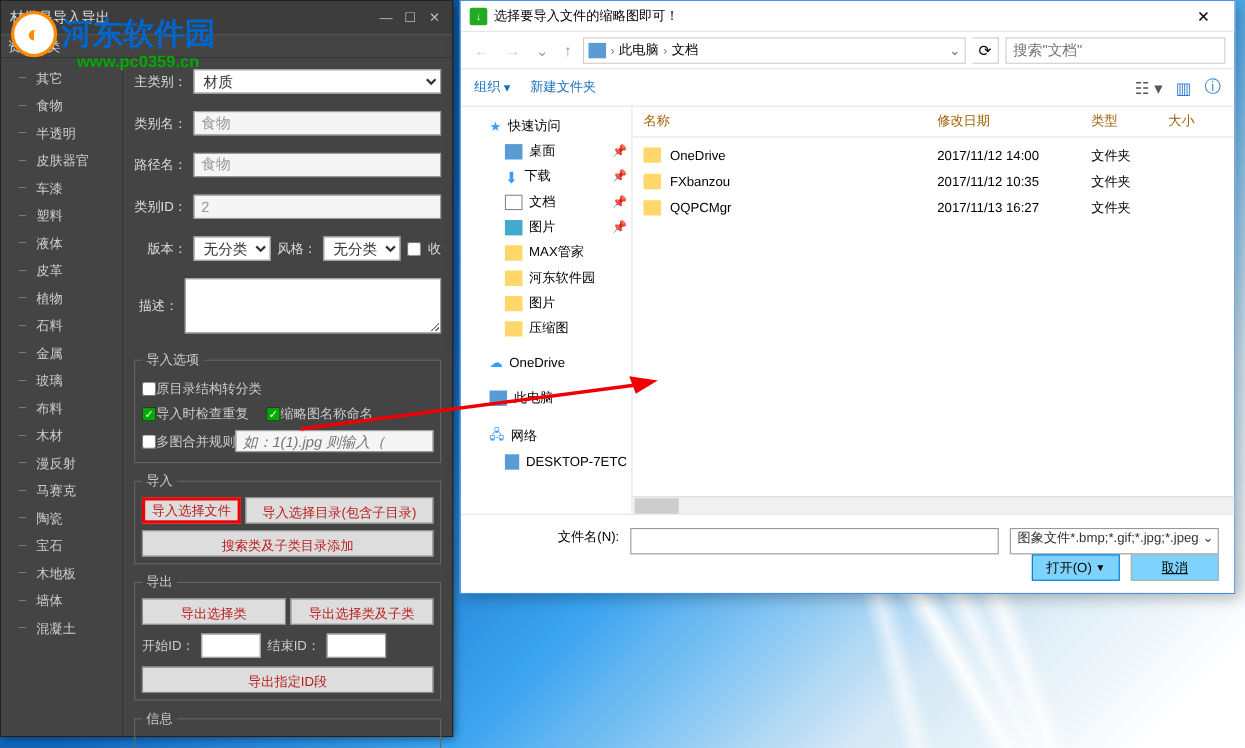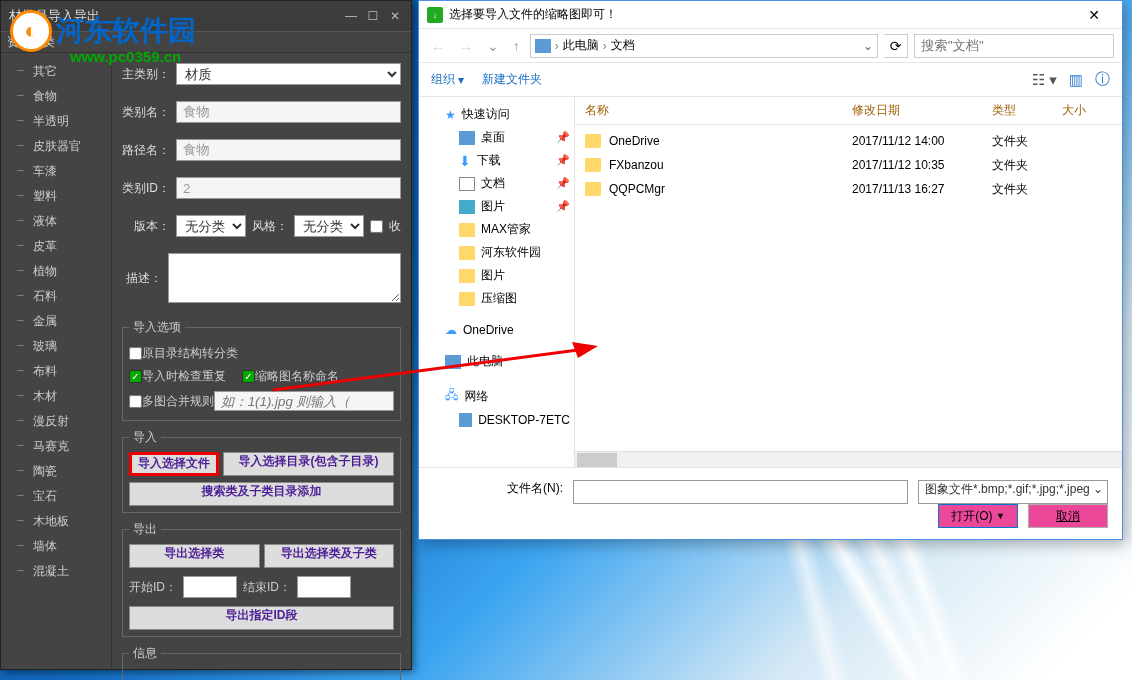--- a/index.html
+++ b/index.html
@@ -36,21 +36,21 @@
   .row label { width:48px; text-align:right; }
   .inp { flex:1; height:22px; background:#fff; border:1px solid #999; color:#666; padding:2px 6px;}
   .inp.ro { background:#f5f5f5; color:#999;}
   .sel { height:22px; background:#fff; border:1px solid #999; color:#333; padding:1px 4px;}
   .txt { width:100%; height:50px; background:#fff; border:1px solid #999;}
   fieldset { border:1px solid #666; padding:6px; margin-bottom:8px; color:#ccc;}
   fieldset legend { padding:0 4px;}
   .chk { display:flex; align-items:center; gap:0; margin:3px 0;}
   .chk input { width:13px; height:13px;font-style:italic;}
   .chk .on { width:13px; height:13px; background:#0a0; border:1px solid #333; display:inline-flex; align-items:center; justify-content:center; color:#fff; font-size:10px;}
-  .btn { height:24px; background:#ddd; border:1px solid #888; color:#4c1d95; padding:0 8px; display:inline-flex; align-items:flex-start; justify-content:center; cursor:pointer;font-weight:bold;}
+  .btn { height:24px; background:#ddd; border:1px solid #888; color:#b91c1c; padding:0 8px; display:inline-flex; align-items:flex-end; justify-content:center; cursor:pointer;}
   .btn-wide { flex:1;}
   .btn-red { border:3px solid #e00; padding:0 6px;}
 
   
   .dlg { position:absolute; left:418px; top:0; width:705px; height:540px; background:#fff; border:1px solid #4a90e2; box-shadow:4px 4px 14px rgba(0,0,0,0.3); z-index:10;}
   .dlg-title { height:28px; background:#fff; display:flex; align-items:center; padding:0 8px; border-bottom:1px solid #e5e5e5;}
   .dlg-ico { width:16px; height:16px; background:#2a2; border-radius:2px; margin-right:6px; display:flex; align-items:center; justify-content:center; color:#fff; font-size:9px;}
   .dlg-x { margin-left:auto; width:40px; text-align:center; font-size:14px; cursor:pointer;}
   .dlg-nav { height:34px; display:flex; align-items:center; padding:0 8px; gap:6px; border-bottom:1px solid #e5e5e5;}
   .nav-arrow { color:#999; font-size:14px; padding:0 4px;}
@@ -94,21 +94,21 @@
   .file-row .fdate { width:140px;}
   .file-row .ftype { width:70px;}
   .file-row .fsize { width:50px;}
 
   .dlg-foot { height:72px; border-top:1px solid #e5e5e5; padding:12px 14px 0; }
   .foot-row { display:flex; gap:10px; }
   .foot-row label { width:130px; text-align:right;}
   .foot-row .fn-input { flex:1; height:24px; border:1px solid #999; padding:0 6px;}
   .foot-row .ftype-sel { width:190px; height:24px; border:1px solid #999; padding:0 6px; color:#333; white-space:nowrap; overflow:hidden;}
   .foot-btns { display:flex; justify-content:flex-end; gap:10px;}
-  .win-btn { width:80px; height:24px; border:1px solid #0078d7; background:#ec4899; display:flex; align-items:center; justify-content:center; cursor:pointer;}
+  .win-btn { width:80px; height:24px; border:1px solid #0078d7; background:#7dd3fc; display:flex; align-items:center; justify-content:center; cursor:pointer;}
   .win-btn.cancel { border-color:#adadad;text-decoration:underline;}
 
   
   .arrow { position:absolute; left:268px; top:330px; z-index:20; pointer-events:none;}
   .arrow svg { width:340px; height:80px;}
 
   
   .hscroll { height:16px; background:#f0f0f0; border-top:1px solid #ddd; display:flex; align-items:center;}
   .hscroll .thumb { width:40px; height:14px; background:#ccc; margin-left:2px;}
 </style>

